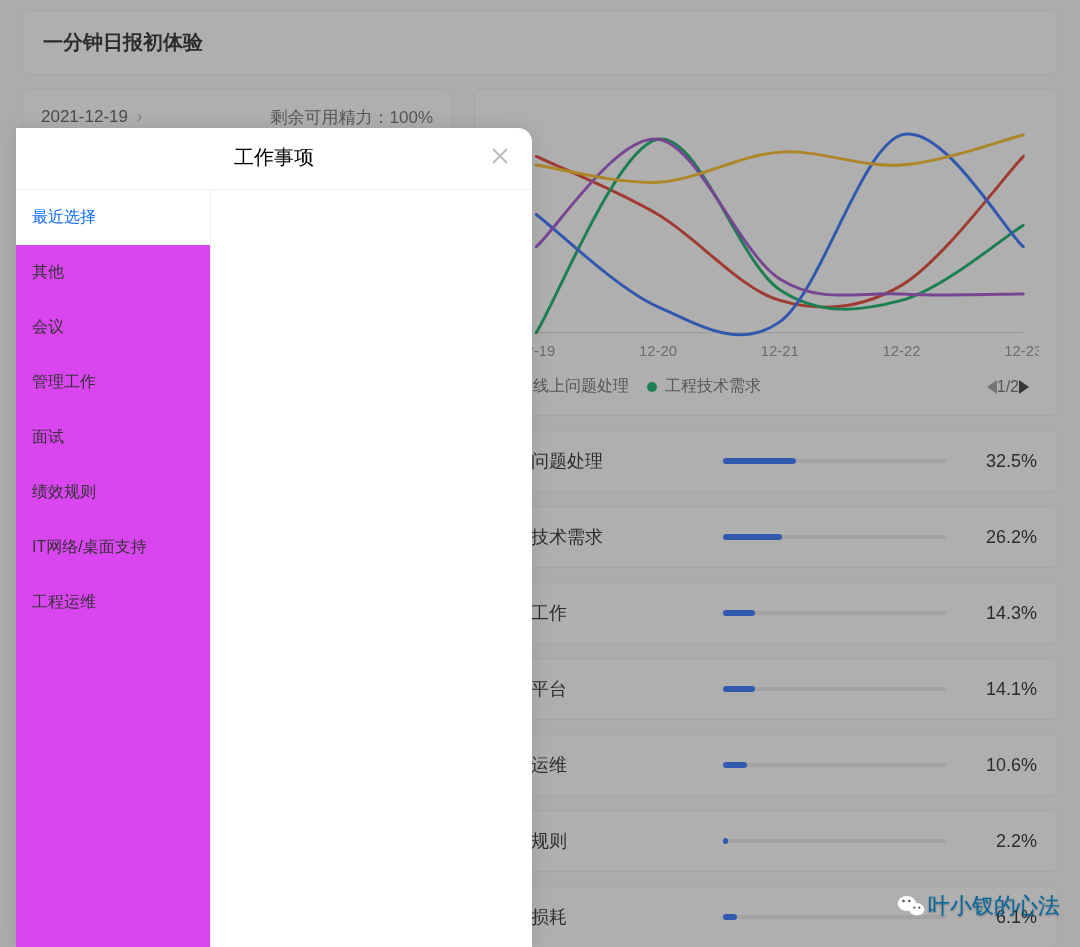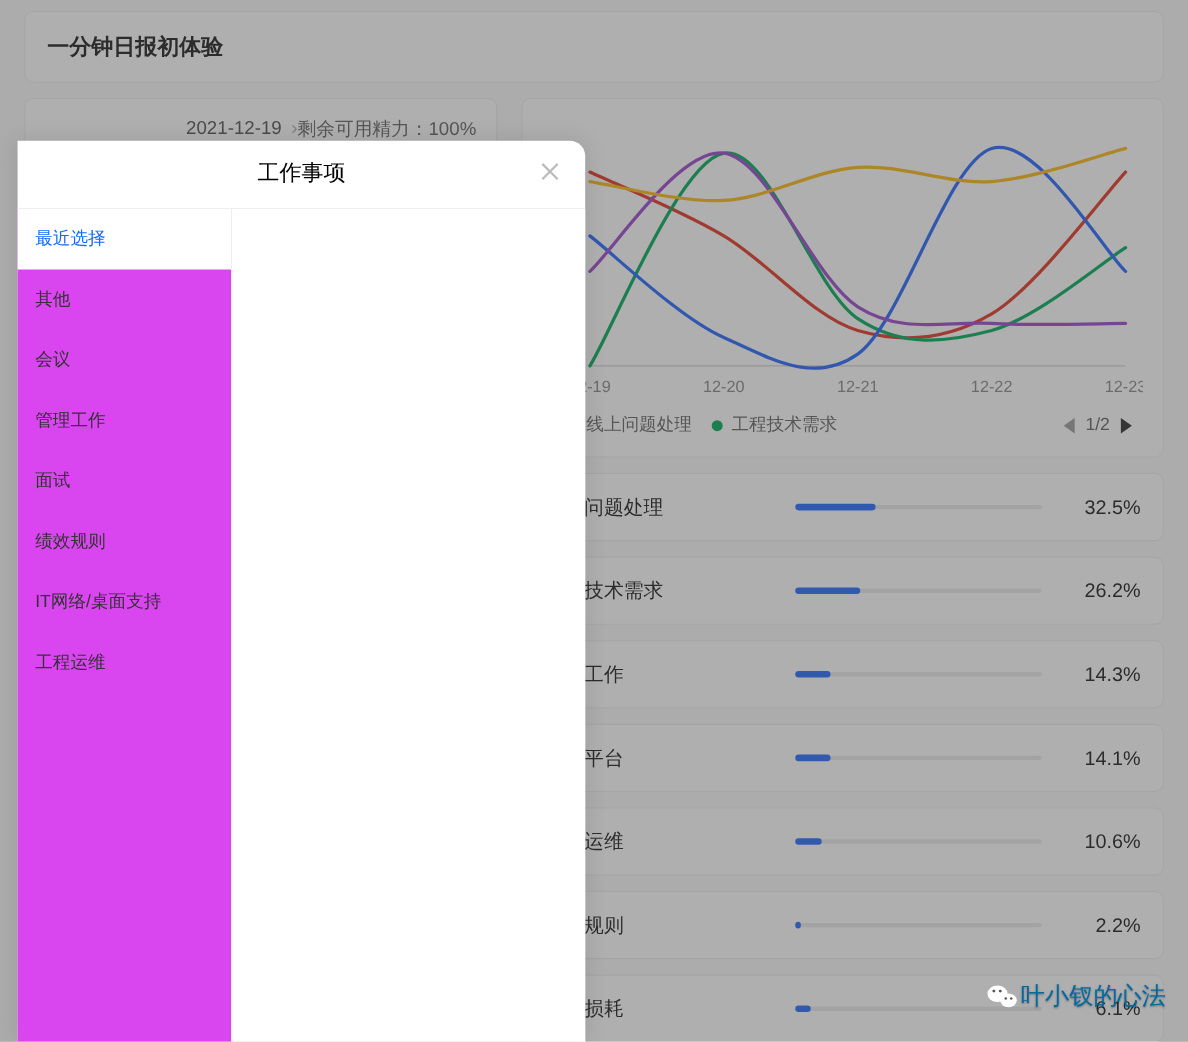--- a/index.html
+++ b/index.html
@@ -38,21 +38,21 @@
   .col-right { flex: 1; display: flex; flex-direction: column; gap: 14px; }
 
   .card {
     background: #f6f6f6;
     border: 1px solid #e6e6e6;
     border-radius: 8px;
   }
   .left-top {
     padding: 14px 18px;
     display: flex;
-    justify-content: flex-end;
+    justify-content: space-between;
     align-items: center;
     font-size: 17px;
     color: #555;
     height: 56px;
   }
   .date-link { color: #555; }
   .chev { color: #aaa; margin-left: 4px; }
   .energy { color: #666; }
 
   .chart-card {
@@ -63,21 +63,21 @@
   .chart-leg {
     display: flex;
     align-items: center;
     gap: 18px;
     padding: 2px 10px 4px 28px;
     color: #666;
     font-size: 16px;
   }
   .leg-item { display: flex; align-items: center; gap: 8px; }
   .dot { width: 10px; height: 10px; border-radius: 50%; display: inline-block; }
-  .pager { margin-left: auto; display: flex; align-items: center; gap: 10px; color: #666; }
+  .pager { margin-left: auto; display: flex; align-items: center; color: #666; }
   .tri-left, .tri-right { width: 0; height: 0; display: inline-block; }
   .tri-left {
     border-right: 10px solid #999;
     border-top: 7px solid transparent;
     border-bottom: 7px solid transparent;
   }
   .tri-right {
     border-left: 10px solid #333;
     border-top: 7px solid transparent;
     border-bottom: 7px solid transparent;

